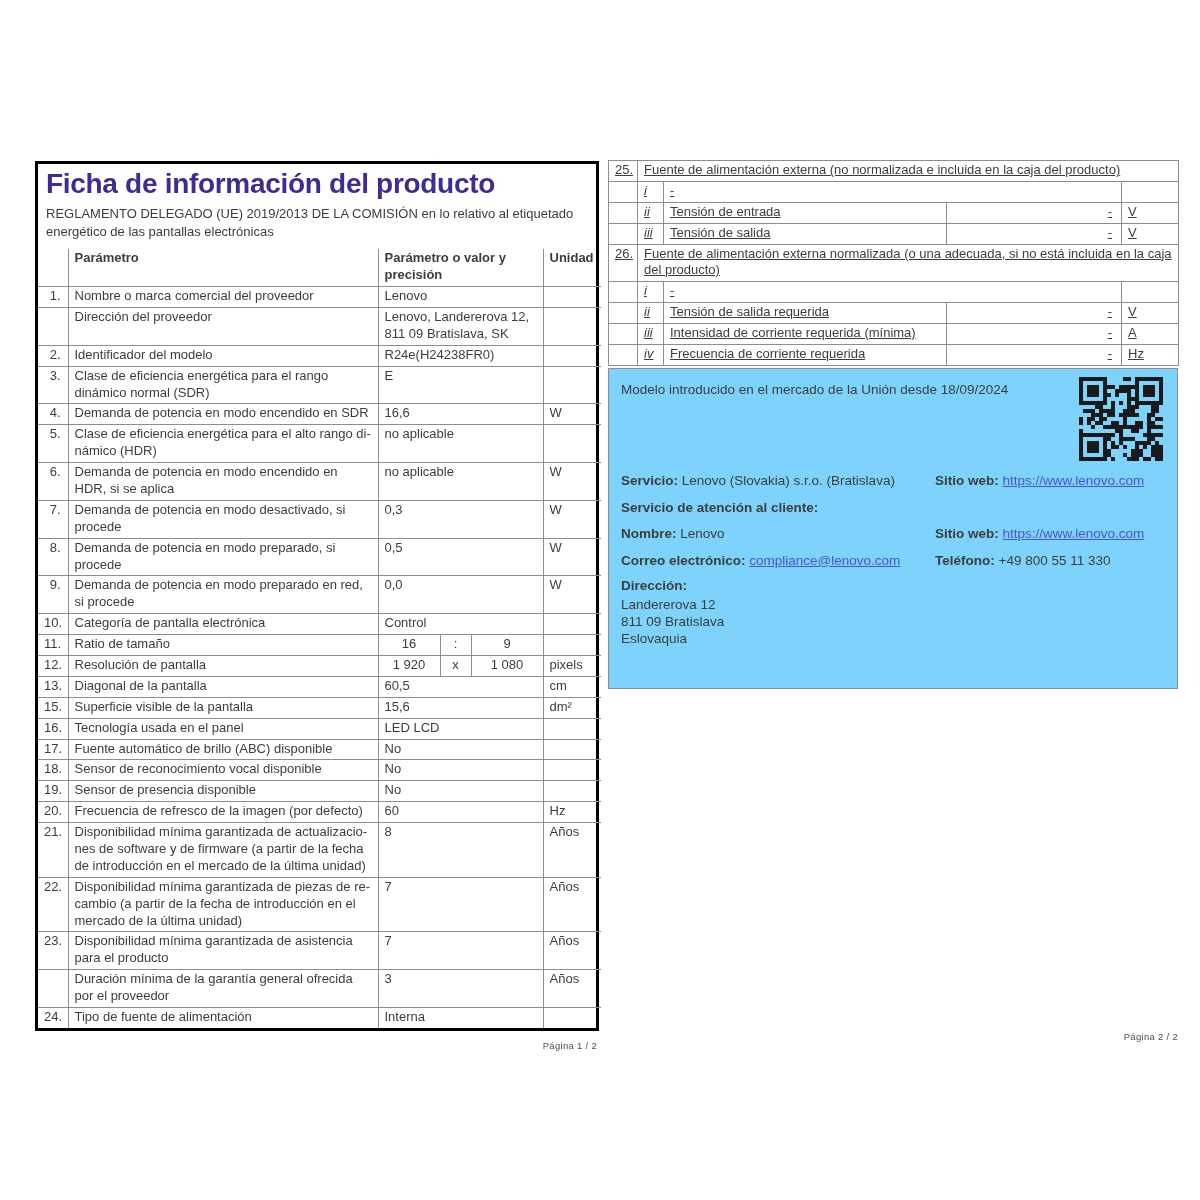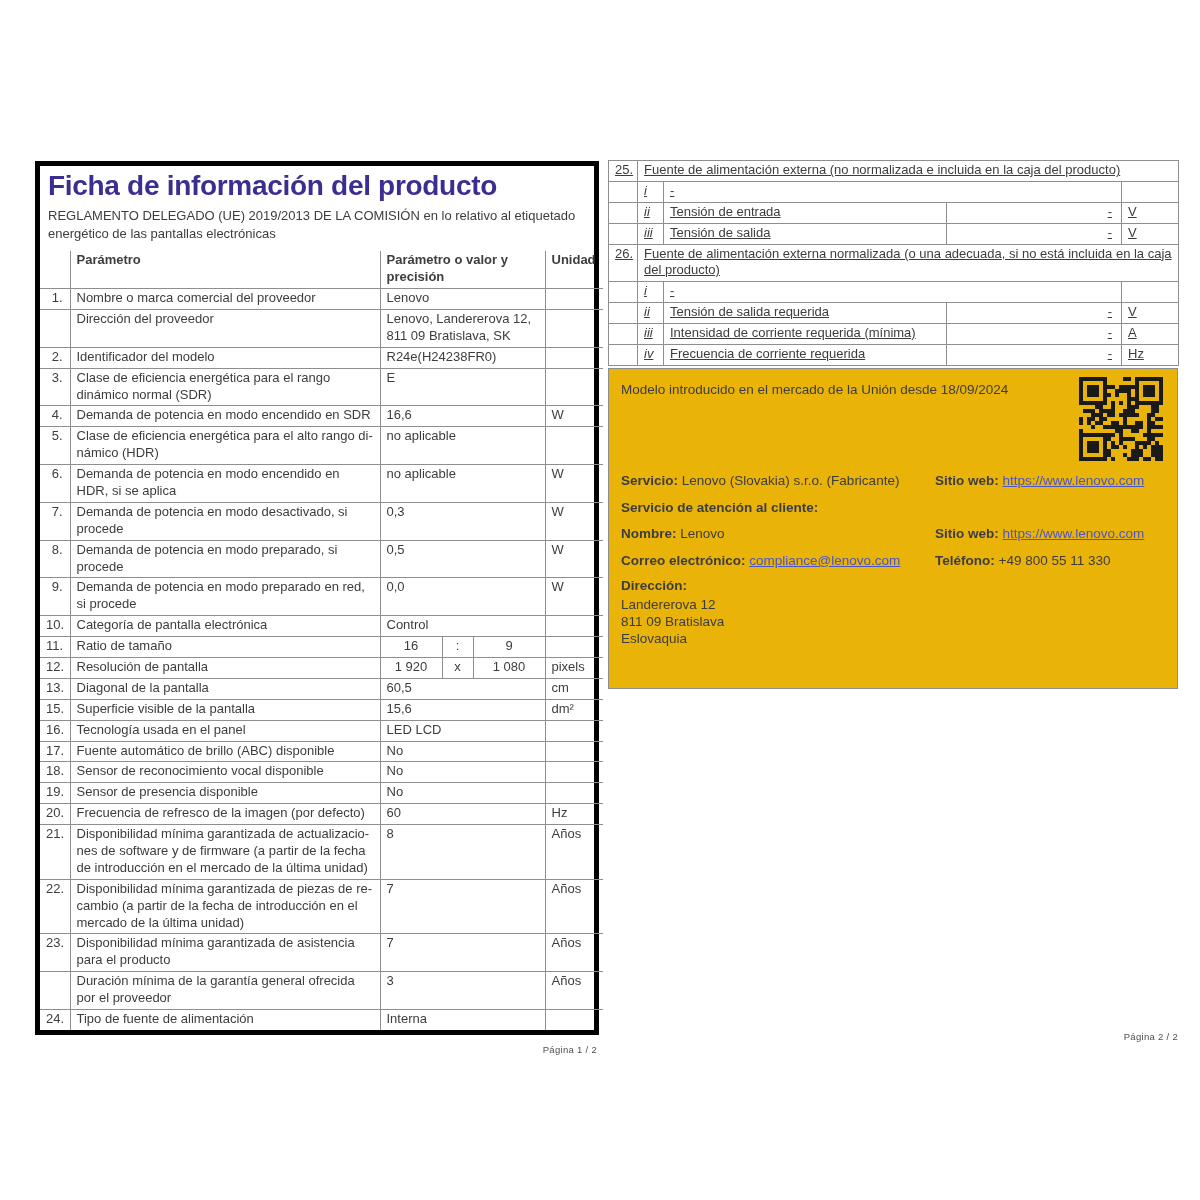--- a/index.html
+++ b/index.html
@@ -4,21 +4,21 @@
 <style>
   html,body { margin:0; padding:0; }
   body {
     width:1200px; height:1200px; background:#ffffff; position:relative;
     font-family:"Liberation Sans", sans-serif; color:#3d3d3d; overflow:hidden;
   }
   .canvas { position:absolute; inset:0; }
 
   
   .page1 { position:absolute; left:35px; top:161px; width:564px; }
-  .p1box { border:5px solid #000000; background:#fff; }
+  .p1box { border:3px solid #000000; background:#fff; }
   .doc-title {
     margin:4px 8px 0 8px; font-size:28px; font-weight:bold; color:#3b2e91;
     letter-spacing:-0.3px; line-height:1.15;
   }
   .subtitle { margin:5px 8px 9px 8px; font-size:13px; line-height:1.35; color:#3d3d3d; }
 
   table { border-collapse:collapse; width:100%; font-size:13px; table-layout:fixed; }
   .t1 td, .t1 th {
     border:1px solid #8e8e8e; padding:1px 6px 2px 6px; line-height:1.3;
     vertical-align:top; text-align:left; font-weight:normal; overflow:hidden;
@@ -40,21 +40,21 @@
 
   
   .page2table { position:absolute; left:608px; top:160px; width:570px; }
   .t2 td { border:1px solid #8e8e8e; padding:1px 6px 2px 6px; line-height:1.3; vertical-align:top;text-decoration:underline; }
   .t2 td.sub { font-style:italic; }
   .t2 td.val { text-align:right; padding-right:9px; }
 
   .infobox {
     position:absolute; left:608px; top:368px; width:570px; height:321px;
     border:1px solid #8e8e8e; box-sizing:border-box; padding:9px 12px 8px 12px;
-    font-size:13.5px; line-height:1.3; background:#eab308;
+    font-size:13.5px; line-height:1.3; background:#7dd3fc;
   }
   .ib-top { display:flex; justify-content:space-between; align-items:flex-start; }
   .intro { width:430px; padding-top:3px; }
   .qr { flex:0 0 auto; margin:-3px 0 0 0; }
   .ib-row { display:flex; margin-top:9px; }
   .ib-left { flex:1 1 auto; padding-right:8px; }
   .ib-right { flex:0 0 230px; }
   .lbl { font-weight:bold; }
   a.link { color:#4a55c7; text-decoration:underline; cursor:pointer; }
   .eprel-link { display:inline-block; width:212px; word-break:break-all; line-height:1.45; }
@@ -572,21 +572,21 @@
           <rect x="70" y="82" width="4" height="4" fill="#1a1a1a"></rect>
           <rect x="78" y="82" width="4" height="4" fill="#1a1a1a"></rect>
           <rect x="82" y="82" width="4" height="4" fill="#1a1a1a"></rect>
         </svg>
     </div>
 
 
     <div class="ib-row">
       <div class="ib-left">
         <span class="lbl">Servicio:</span>
-        <span>Lenovo (Slovakia) s.r.o. (Fabricante)</span>
+        <span>Lenovo (Slovakia) s.r.o. (Bratislava)</span>
       </div>
       <div class="ib-right">
         <span class="lbl">Sitio web:</span>
         <a class="link">https://www.lenovo.com</a>
       </div>
     </div>
 
     <div class="ib-row">
       <div class="ib-left">
         <span class="lbl">Servicio de atención al cliente:</span>

